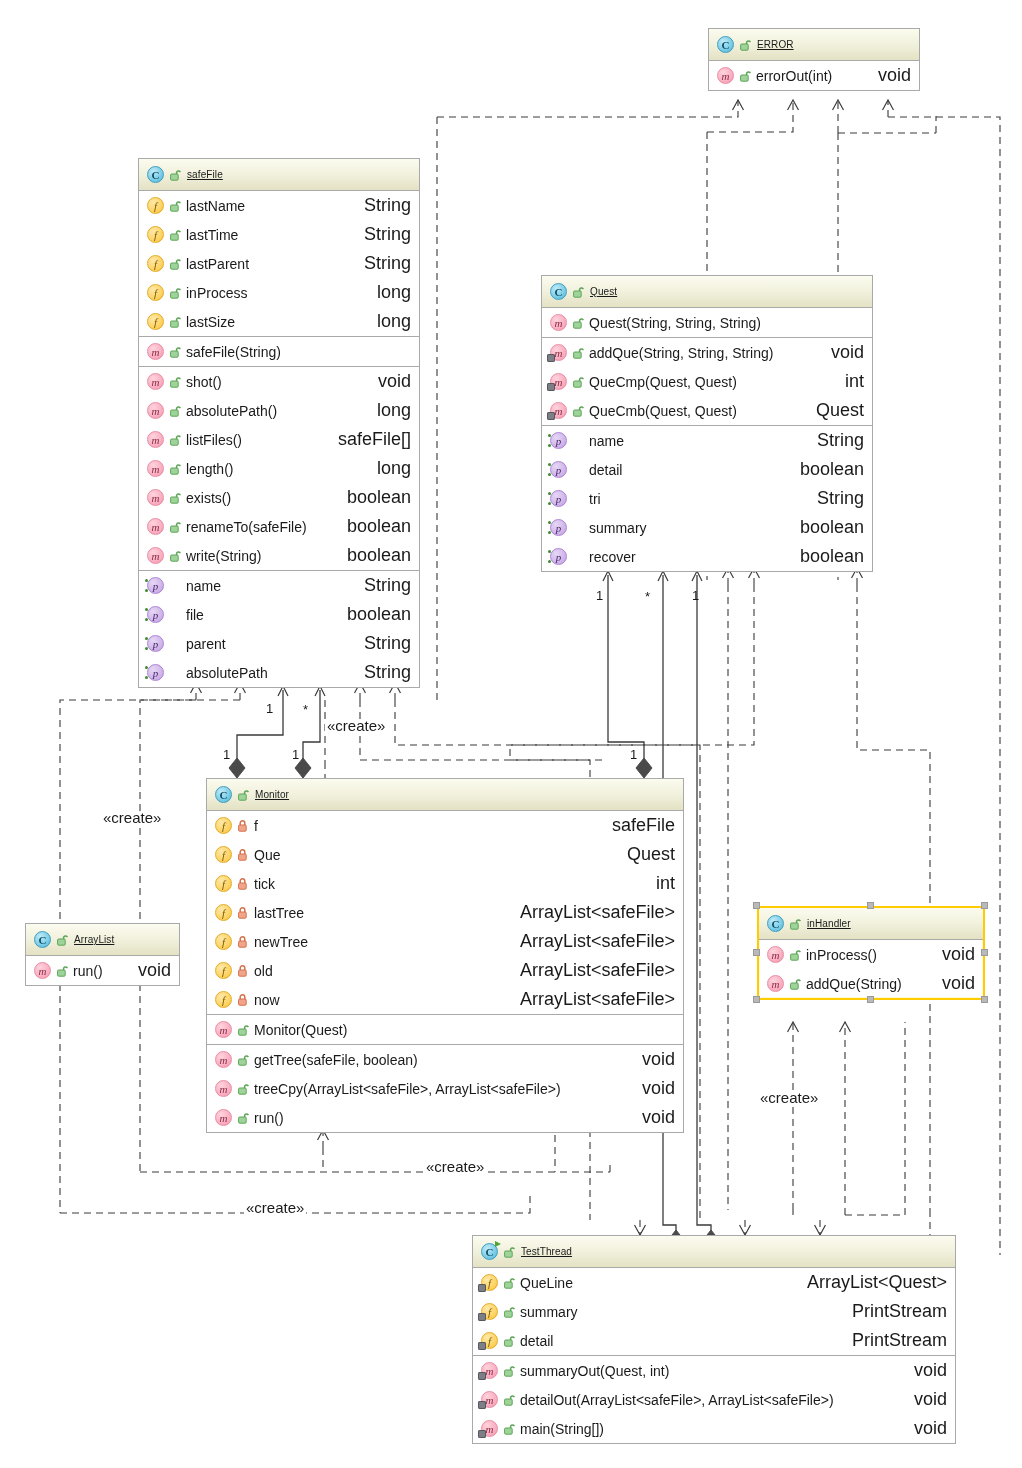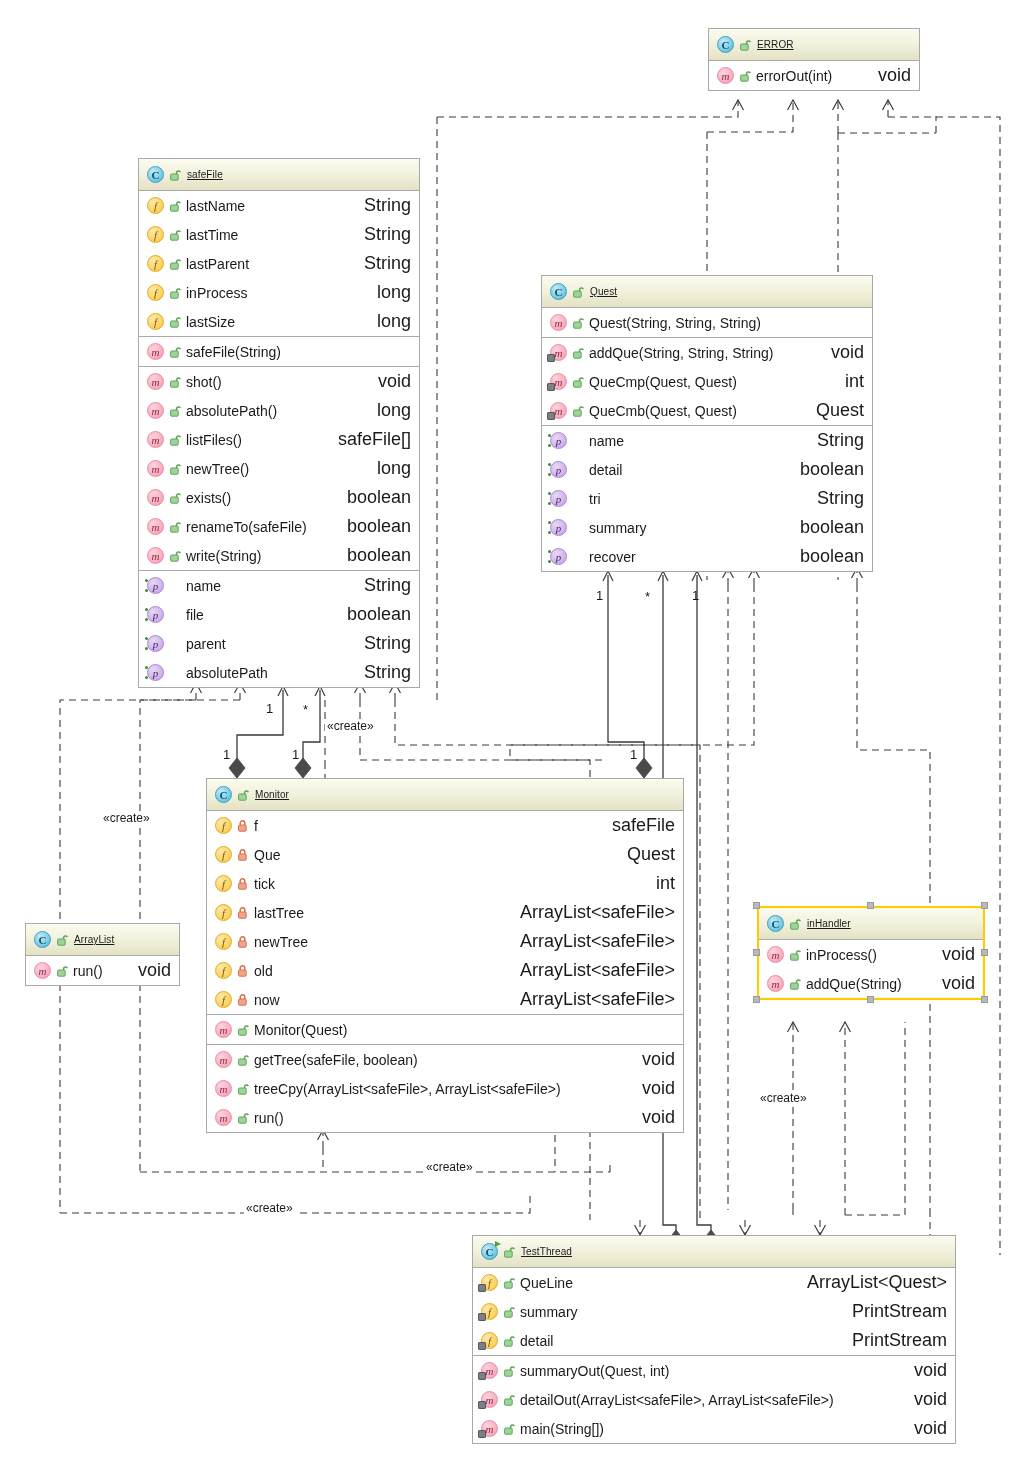--- a/index.html
+++ b/index.html
@@ -54,21 +54,21 @@
   
   .ic-p::before{content:"";position:absolute;left:-3px;top:1px;width:3px;height:3px;
         border-radius:50%;background:#3d8b2e;}
   .ic-p::after{content:"";position:absolute;left:-3px;bottom:1px;width:3px;height:3px;
         border-radius:50%;background:#3d8b2e;}
 
   
   .vis{width:13px;height:14px;margin-left:4px;flex:none;}
 
   
-  .elbl{position:absolute;z-index:4;font-size:12px;color:#1a1a1a;
+  .elbl{position:absolute;z-index:4;font-size:15px;color:#1a1a1a;
         background:#ffffff;padding:0 2px;white-space:nowrap;line-height:14px;}
   .mult{position:absolute;z-index:4;font-size:13px;color:#1a1a1a;
         background:transparent;line-height:13px;white-space:nowrap;}
 
   
   .hdl{position:absolute;width:7px;height:7px;background:#b9b9b9;
        border:1px solid #9a9a9a;z-index:9;box-sizing:border-box;}
 
   
   #wm{position:absolute;left:8px;top:1488px;font-size:14px;color:#ec4899;
@@ -279,21 +279,21 @@
             </svg></span>
           <span class="nm">listFiles()</span>
           <span class="ty">safeFile[]</span>
         </div>
         <div class="row">
           <span class="ic ic-m">m</span>
           <span class="vis"><svg width="13" height="14" viewBox="0 0 13 14">
               <path d="M8.6,6 L8.6,4.1 A2.3,2.3 0 0,1 12.4,4.1" fill="none" stroke="#5fa558" stroke-width="1.5"></path>
               <rect x="2.6" y="6" width="7.6" height="6.2" rx="1.1" fill="#9ed49a" stroke="#5fa558" stroke-width="1"></rect>
             </svg></span>
-          <span class="nm">newTree()</span>
+          <span class="nm">length()</span>
           <span class="ty">long</span>
         </div>
         <div class="row">
           <span class="ic ic-m">m</span>
           <span class="vis"><svg width="13" height="14" viewBox="0 0 13 14">
               <path d="M8.6,6 L8.6,4.1 A2.3,2.3 0 0,1 12.4,4.1" fill="none" stroke="#5fa558" stroke-width="1.5"></path>
               <rect x="2.6" y="6" width="7.6" height="6.2" rx="1.1" fill="#9ed49a" stroke="#5fa558" stroke-width="1"></rect>
             </svg></span>
           <span class="nm">exists()</span>
           <span class="ty">boolean</span>

